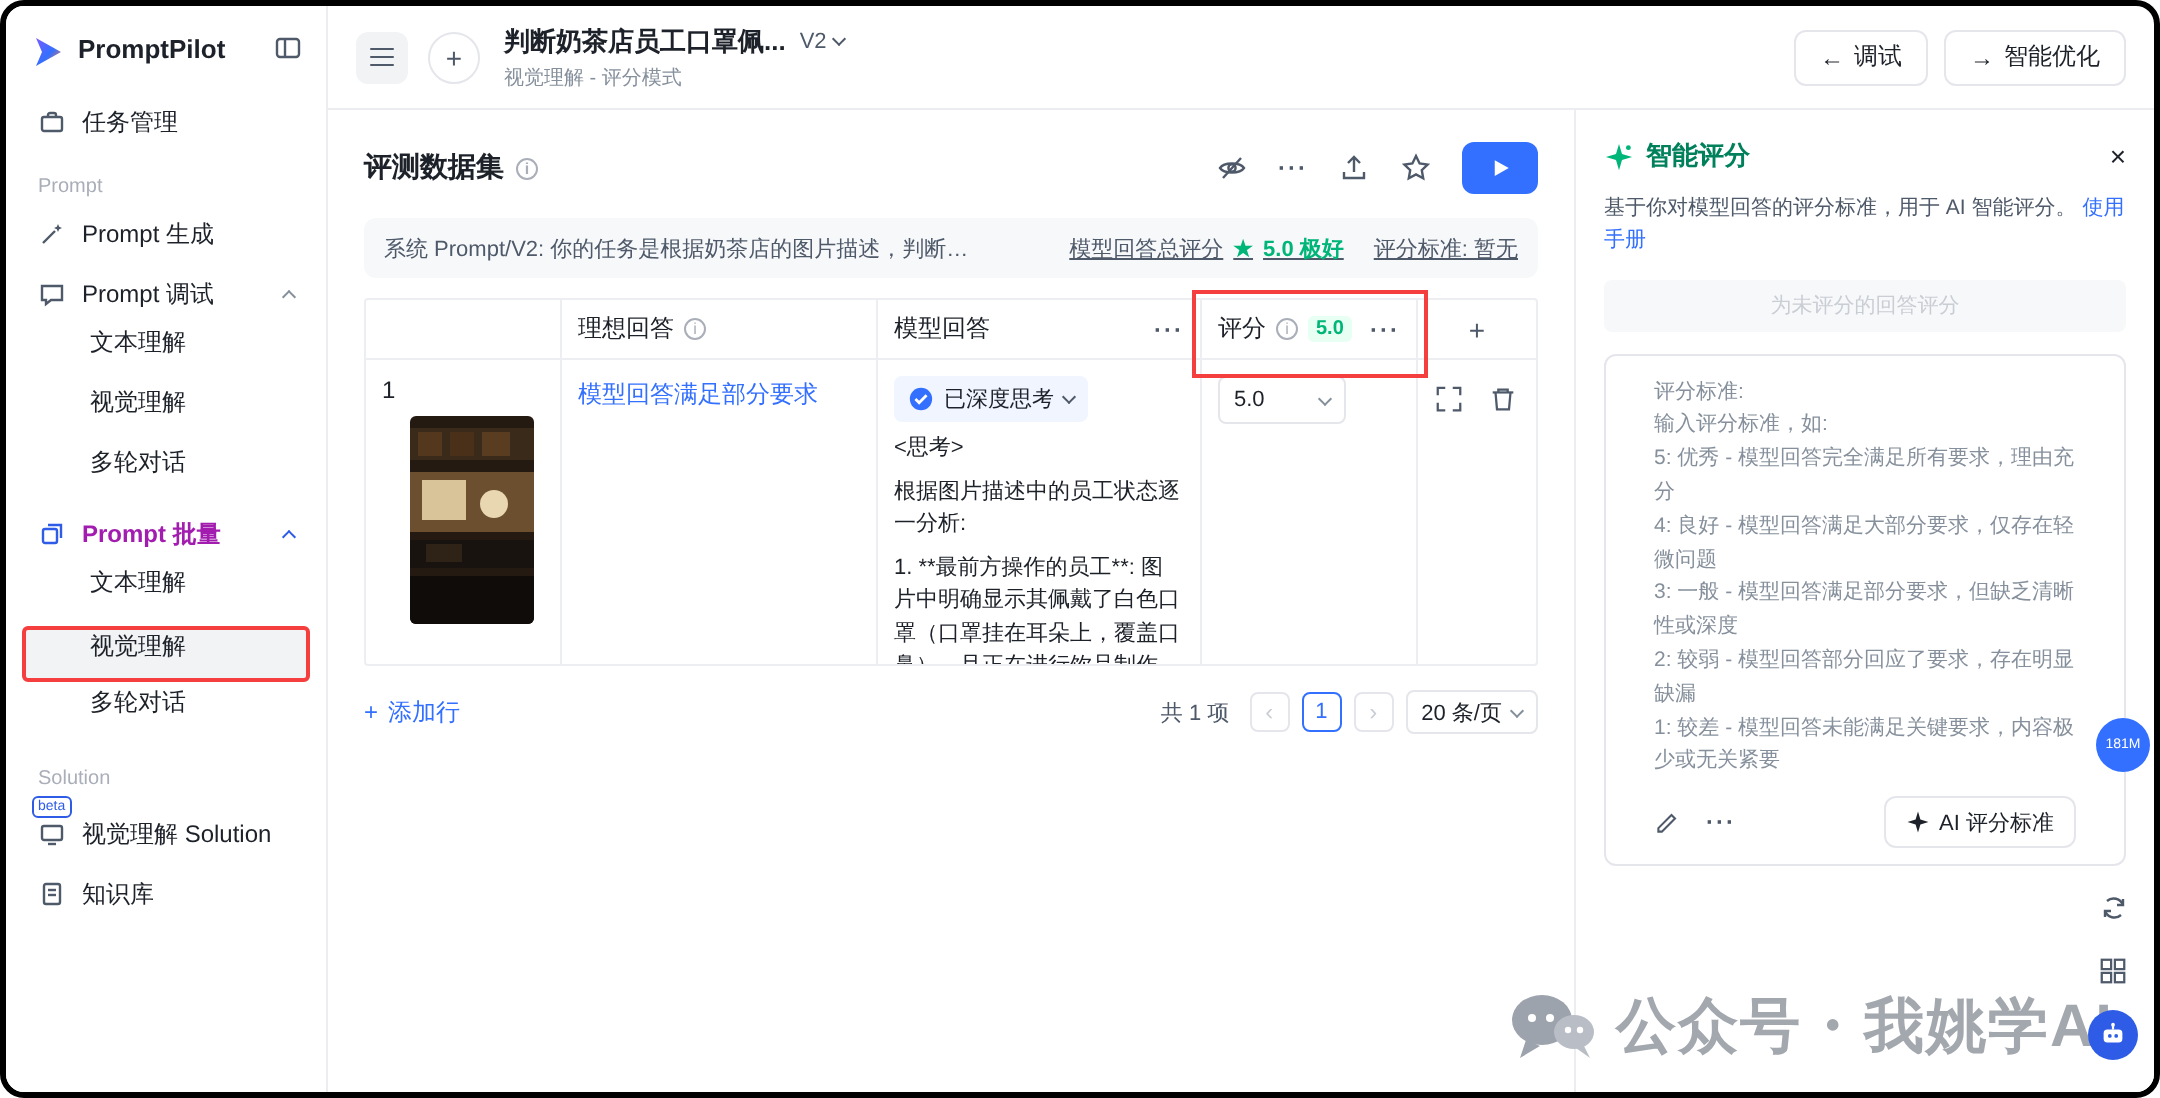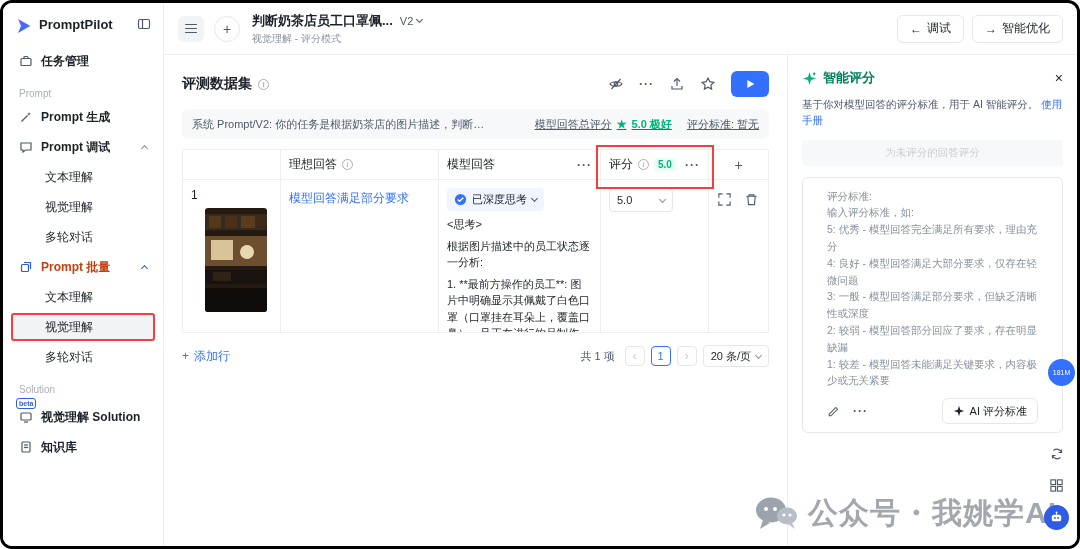--- a/index.html
+++ b/index.html
@@ -4,26 +4,26 @@
 <style>
   * { margin:0; padding:0; box-sizing:border-box; }
   html,body { width:1080px; height:549px; font-family:"Liberation Sans", sans-serif; background:#fff; }
   .frame { position:relative; width:1080px; height:549px; border:3px solid #000; border-radius:12px; overflow:hidden; background:#fff; display:flex; }
 
   
   .sidebar { width:161px; min-width:161px; border-right:1px solid #ECEDF1; padding:12px 8px 10px; font-size:12px; color:#1D2129; background:#fff; }
   .logo-row { display:flex; align-items:flex-start; gap:6px; padding:2px 4px 10px; }
   .logo-text { font-weight:bold; font-size:13px; color:#1D2129; }
   .collapse-btn { margin-left:auto; display:flex; }
-  .side-item { display:flex; align-items:center; gap:8px; height:28px; padding:0 8px; border-radius:6px; margin:2px 0; cursor:pointer;font-weight:bold; }
+  .side-item { display:flex; align-items:center; gap:8px; height:28px; padding:0 8px; border-radius:6px; margin:2px 0; cursor:pointer; }
   .side-item .sicon { display:flex; color:#4E5969; }
-  .side-item.active { color:#c2410c; font-weight:bold; }
+  .side-item.active { color:#a21caf; font-weight:bold; }
   .side-item.active .sicon { color:#2E5CE6; }
   .side-section { font-size:10px; color:#A9AEB8; margin:13px 0 4px 8px; }
-  .sub-item { height:28px; padding:0 8px 0 34px; display:flex; align-items:center; border-radius:6px; margin:2px 0; color:#1D2129; cursor:pointer; }
+  .sub-item { height:28px; padding:0 8px 0 34px; display:flex; border-radius:6px; margin:2px 0; color:#1D2129; cursor:pointer; }
   .sub-item.selected { background:#F2F3F5; border:2px solid #F53F3F; border-radius:3px; padding-left:32px; }
   .chev { width:5px; height:5px; border-right:1.4px solid currentColor; border-bottom:1.4px solid currentColor; display:inline-block; transform:rotate(45deg); margin-top:-2px; }
   .chev.up { transform:rotate(-135deg); margin-top:3px; }
   .ml-auto { margin-left:auto; color:#86909C; }
   .solution-item { position:relative; margin-top:8px; }
   .beta-tag { position:absolute; top:-5px; left:5px; font-size:7px; color:#2E5CE6; border:1px solid #2E5CE6; border-radius:3px; padding:0 2px; background:#fff; line-height:9px; }
 
   
   .main-col { flex:1; display:flex; flex-direction:column; min-width:0; }
   .topbar { height:52px; border-bottom:1px solid #ECEDF1; display:flex; align-items:center; gap:10px; padding:0 14px; }

